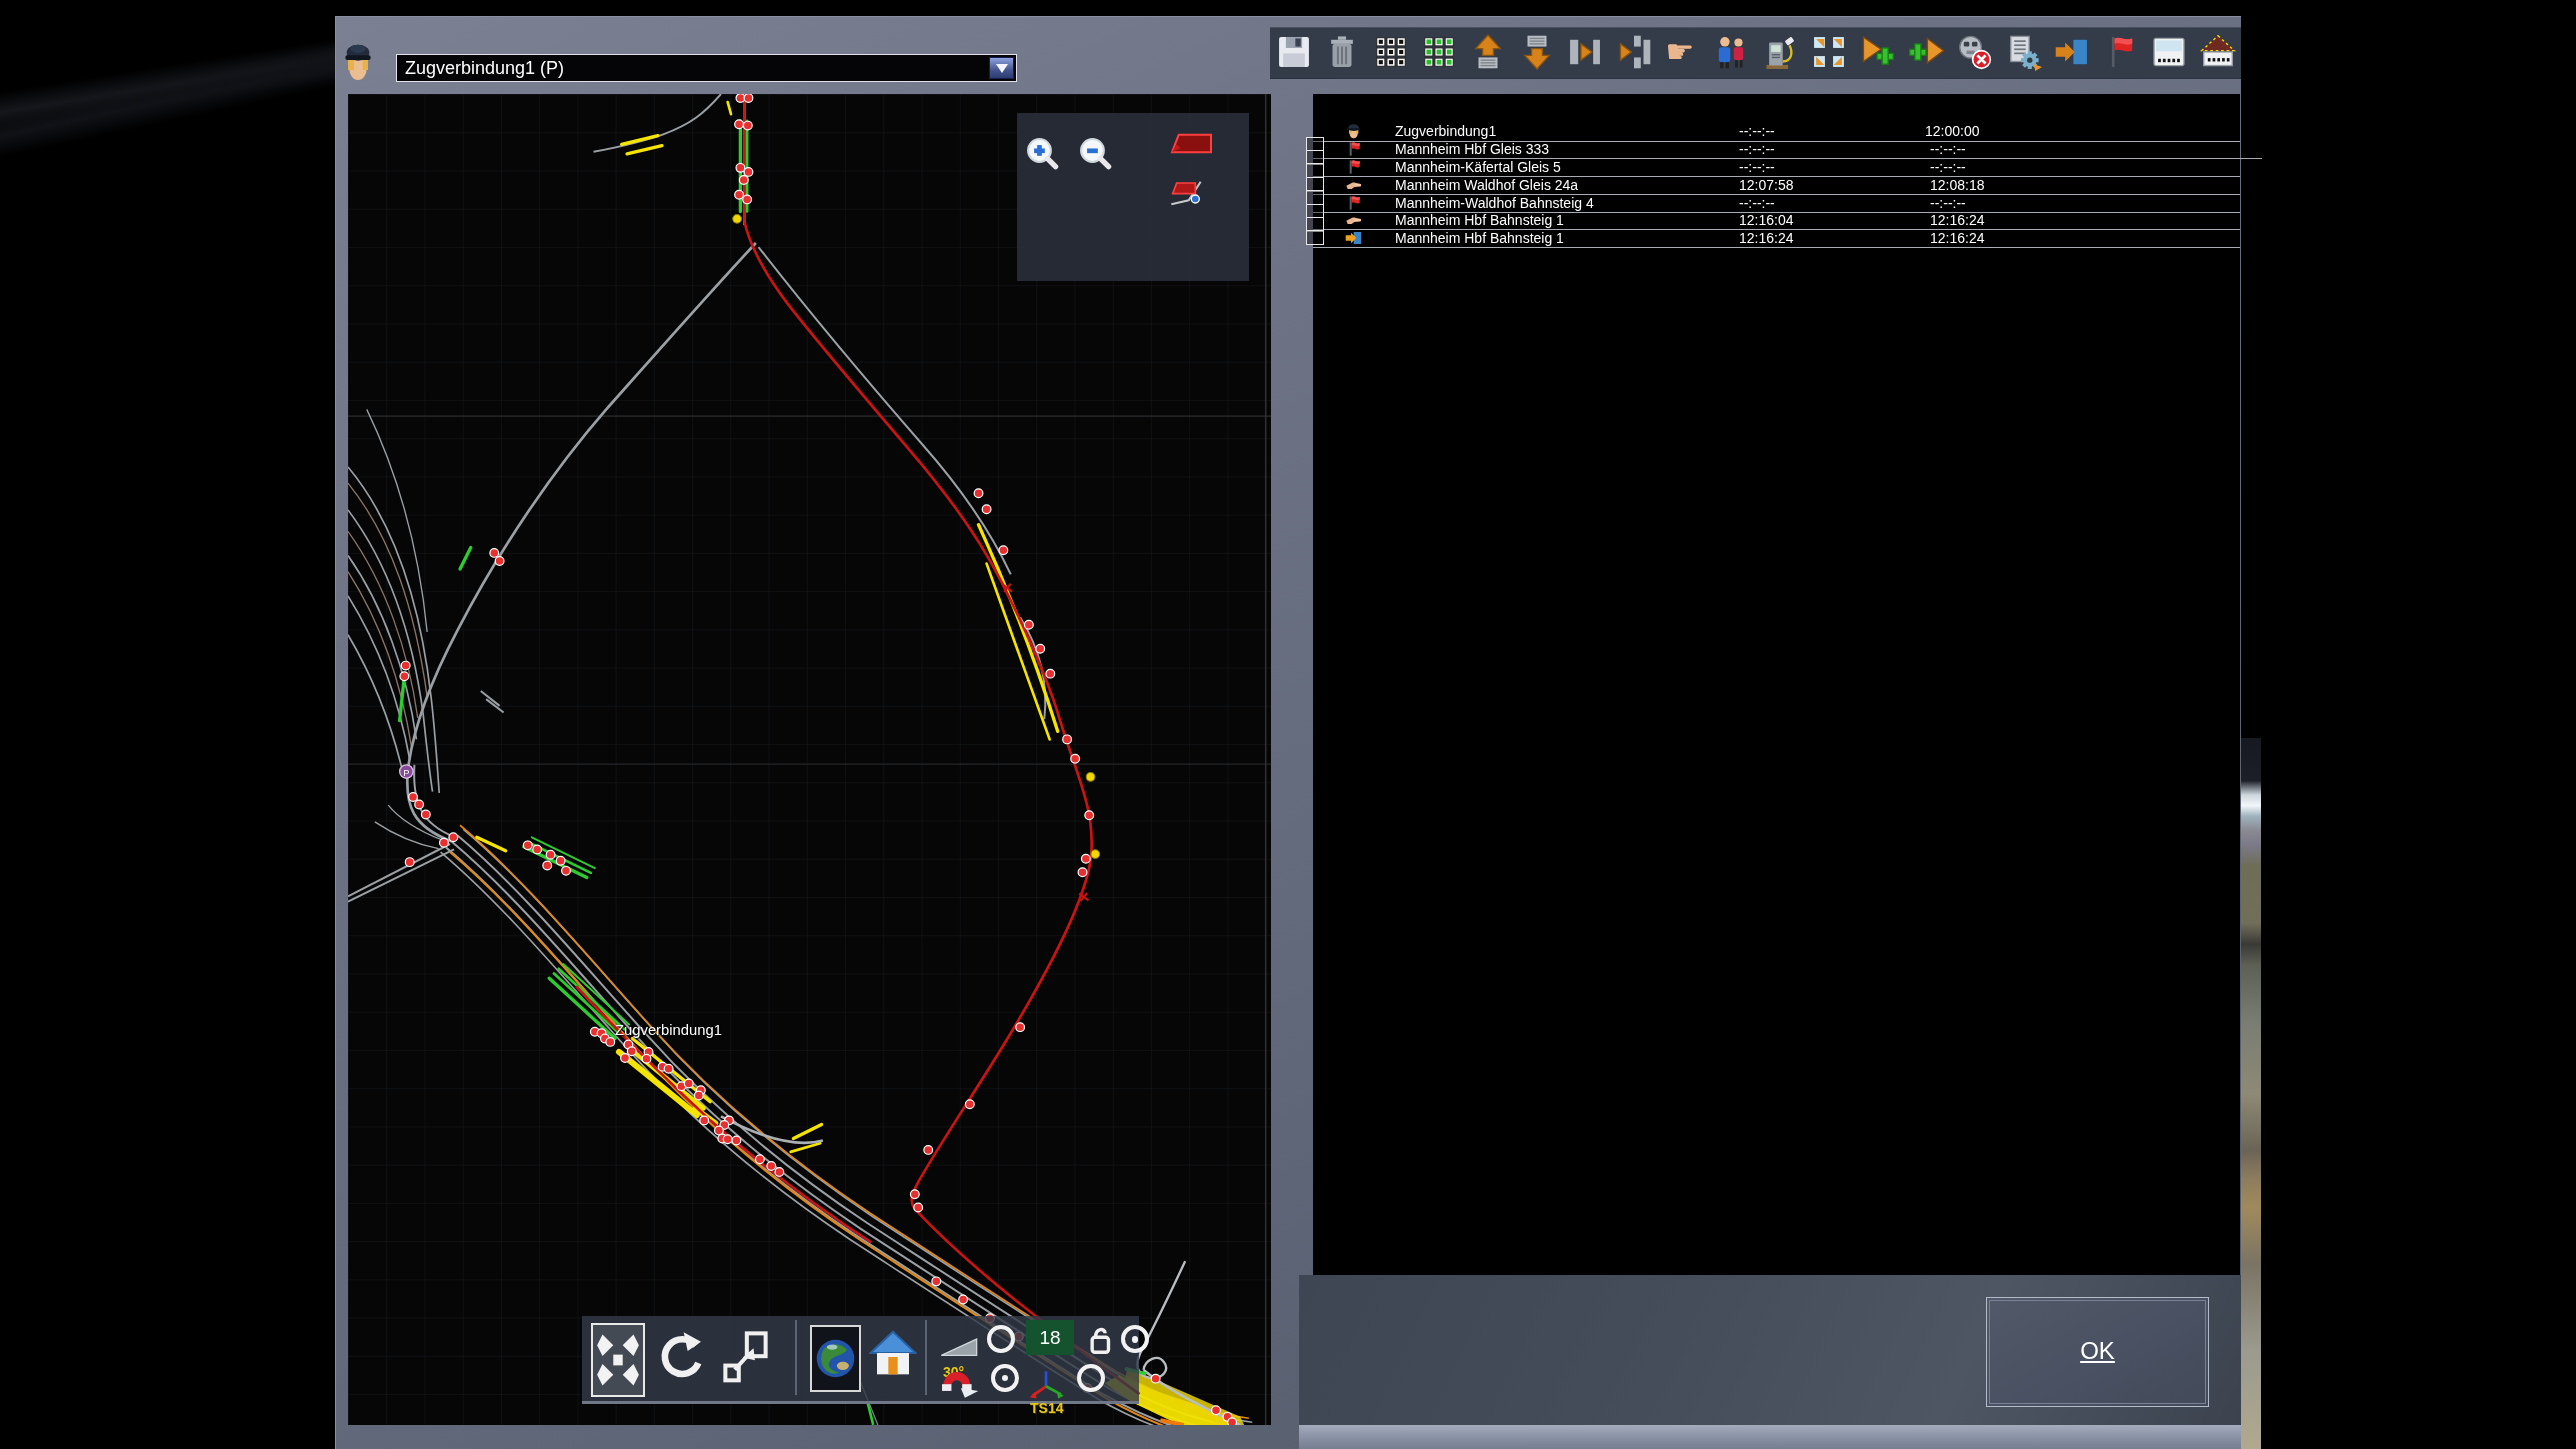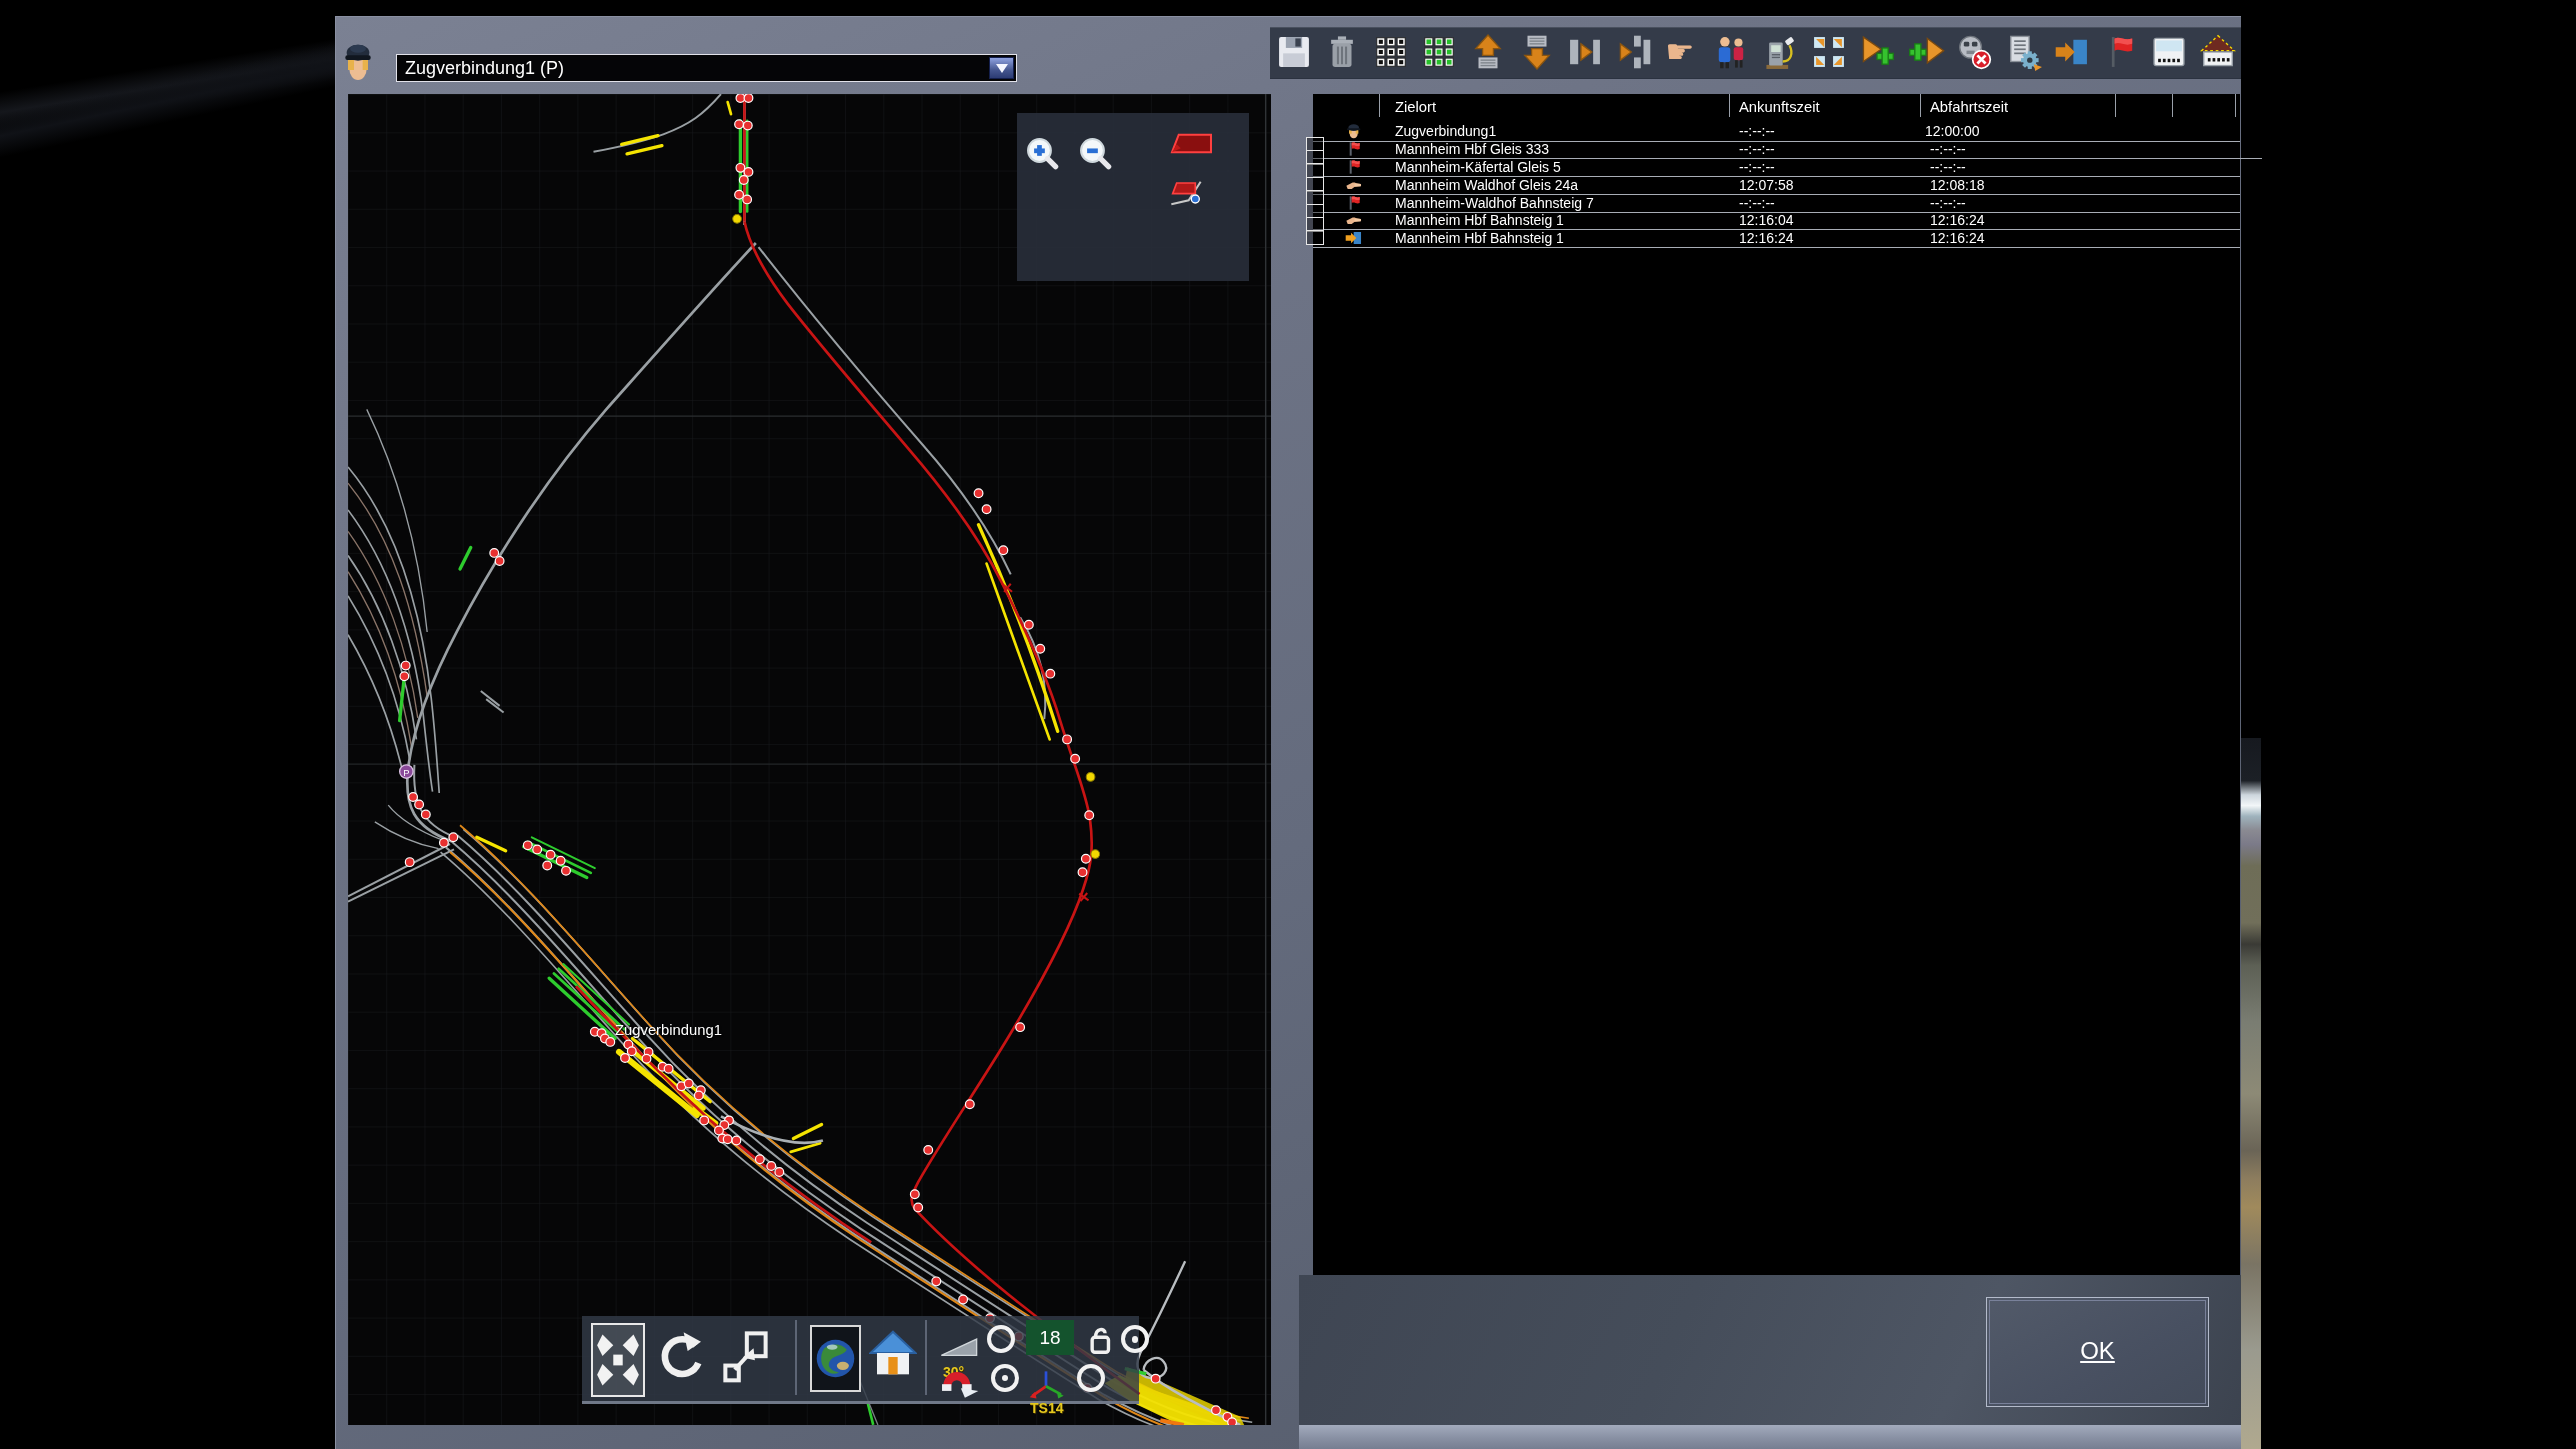--- a/index.html
+++ b/index.html
@@ -652,31 +652,20 @@
           </g>
       <polygon points="4,40 12,32 14,42" fill="#d82020"></polygon>
           <polygon points="54,38 44,32 46,42" fill="#28a828"></polygon>
         </svg>
     </div>
     <div class="mt-btn ring" style="left:495px;top:48px;"></div>
   </div>
 </div>
 
 <div id="table" class="abs">
-  <div id="thead">
-    <span class="h" style="left:82px;">Zielort</span>
-    <span class="h" style="left:426px;">Ankunftszeit</span>
-    <span class="h" style="left:617px;">Abfahrtszeit</span>
-    <div class="colline" style="left:66px;"></div>
-      <div class="colline" style="left:416px;"></div>
-    <div class="colline" style="left:607px;"></div>
-      <div class="colline" style="left:802px;"></div>
-    <div class="colline" style="left:859px;"></div>
-      <div class="colline" style="left:922px;"></div>
-  </div>
   <div id="tbody">
       <div class="trow" style="top: 28.5px;">
         <span class="ic">
   <svg viewBox="0 0 26 24">
             <ellipse cx="13" cy="16" rx="6" ry="7" fill="#edbd92"></ellipse>
   <rect x="6" y="9" width="4" height="7" fill="#e8b24a"></rect>
             <rect x="16" y="9" width="4" height="7" fill="#e8b24a"></rect>
   <ellipse cx="13" cy="7" rx="8" ry="5" fill="#222c3c"></ellipse>
             <rect x="3" y="8" width="20" height="3" rx="1.5" fill="#10161f"></rect>
           </svg>
@@ -721,21 +710,21 @@
         <span class="c" style="left:617px">12:08:18</span>
       </div>
       <div class="trow" style="top: 100px;">
         <span class="ic">
   <svg viewBox="0 0 26 24">
             <rect x="7" y="2" width="3" height="20" fill="#5a616b"></rect>
   <path d="M10,3 C14,1 17,5 22,3 L22,12 C17,14 14,10 10,12 Z" fill="#e02424"></path>
   <path d="M10,3 C14,1 17,5 22,3 L22,7 C17,9 14,5 10,7 Z" fill="#f25050"></path>
           </svg>
 </span>
-        <span class="c" style="left:82px">Mannheim-Waldhof Bahnsteig 7</span>
+        <span class="c" style="left:82px">Mannheim-Waldhof Bahnsteig 4</span>
         <span class="c" style="left:426px">--:--:--</span>
         <span class="c" style="left:617px">--:--:--</span>
       </div>
       <div class="trow" style="top: 117px;">
         <span class="ic">
   <svg viewBox="0 0 26 24">
             <path d="M2,13 L10,9 C12,8 14,8 16,9 L24,11 L24,14 L14,15 L10,18 L4,18 Z" fill="#eab68d"></path>
   <rect x="14" y="10" width="10" height="4" rx="2" fill="#f2c9a2"></rect>
           </svg>
 </span>

